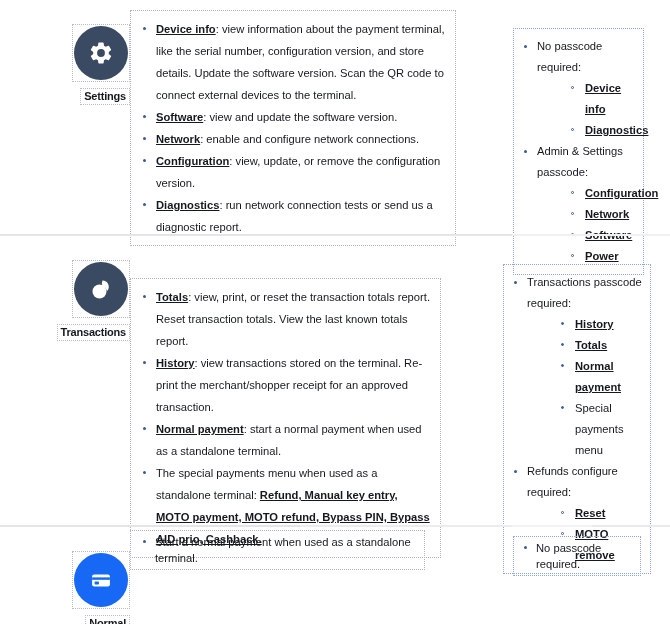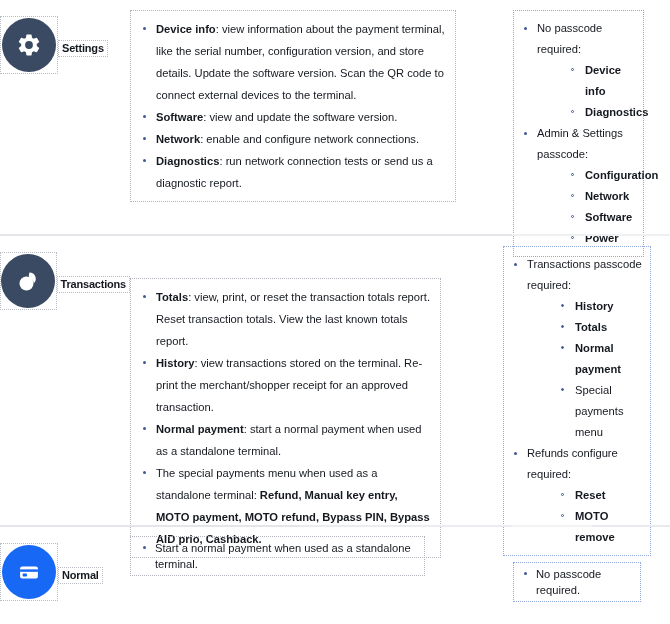--- a/index.html
+++ b/index.html
@@ -43,22 +43,23 @@
   .sep.sep-2 .seg-a { width: 300px; background: #e3e5e8; }
   .sep.sep-2 .seg-b { width: 212px; flex: none; background: #eaecef; }
   .sep.sep-2 .seg-c { width: 80px;  height: 2px; background: #f1f3f5; }
   .sep.sep-2 .seg-d { flex: 1 1 auto; height: 2px; background: #e8eaed; }
 
   
   .col-icon {
     width: 130px;
     flex: 0 0 130px;
     display: flex;
-    align-items: center;
-    padding-top: 16px;
+    flex-direction: column;
+    align-items: flex-end;
+    padding-top: 24px;
     box-sizing: border-box;
   }
   .icon-box {
     width: 56px;
     height: 56px;
     border: 1px dotted #b9bcc2;
     box-sizing: content-box;
     display: flex;
     align-items: center;
     justify-content: center;
@@ -90,38 +91,38 @@
   }
   .desc-box {
     border: 1px dotted #b0b4ba;
     box-sizing: border-box;
     padding: 7px 8px 7px 4px;
   }
   .row-settings     .col-desc { width: 330px; }
   .row-settings     .desc-box { width: 326px; }
   .row-transactions .col-desc { width: 320px; margin-top: 32px; }
   .row-transactions .desc-box { width: 311px; }
-  .row-payment      .col-desc { width: 330px; padding-top: 9px; }
+  .row-payment      .col-desc { width: 330px; padding-top: 3px; }
   .row-payment      .desc-box { width: 295px; padding: 3px 6px 3px 4px; }
 
   
   .col-pass {
     flex: 1 1 auto;
-    padding-top: 10px;
+    padding-top: 28px;
     padding-left: 53px;
     box-sizing: border-box;
   }
   .pass-box {
     border: 1px dotted #8fa8d8;
     box-sizing: border-box;
     padding: 7px 4px 7px 2px;
   }
   .row-settings     .pass-box { width: 131px; }
   .row-transactions .pass-box { width: 148px; }
-  .row-payment      .col-pass { padding-top: 9px; margin-top: 26px; }
+  .row-payment      .col-pass { padding-top: 9px; }
   .row-payment      .pass-box { width: 128px; padding: 3px 4px 3px 2px; }
 
   
   ul.lvl1 {
     list-style: none;
     margin: 0;
     padding: 0;
   }
   ul.lvl1 > li {
     position: relative;
@@ -160,21 +161,21 @@
     height: 3px;
     border-radius: 50%;
     border: 1px solid #3d5a96;
     background: transparent;
     box-sizing: border-box;
   }
   ul.lvl2 > li.filled::before {
     background: #3d5a96;
     border-color: #3d5a96;
   }
-  .b { font-weight: bold; }
+  .b { font-weight: bold; text-decoration: underline; }
 
   
   .pass-box ul.lvl1 > li { line-height: 21px; }
 
   
   .row-payment ul.lvl1 > li { line-height: 16px; padding-left: 20px; }
   .row-payment ul.lvl1 > li::before { top: 6px; }
 </style>
 </head>
 <body>
@@ -191,20 +192,21 @@
     </div>
     <div class="icon-caption">Settings</div>
   </div>
 
   <div class="col-desc">
     <div class="desc-box">
       <ul class="lvl1">
         <li><span class="b">Device info</span><span>: view information about the payment terminal, like the serial number, configuration version, and store details. Update the software version. Scan the QR code to connect external devices to the terminal.</span></li>
         <li><span class="b">Software</span><span>: view and update the software version.</span></li>
         <li><span class="b">Network</span><span>: enable and configure network connections.</span></li>
+        <li><span class="b">Configuration</span><span>: view, update, or remove the configuration version.</span></li>
         <li><span class="b">Diagnostics</span><span>: run network connection tests or send us a diagnostic report.</span></li>
       </ul>
     </div>
   </div>
 
   <div class="col-pass">
     <div class="pass-box">
       <ul class="lvl1">
         <li>
           <span>No passcode required:</span>

